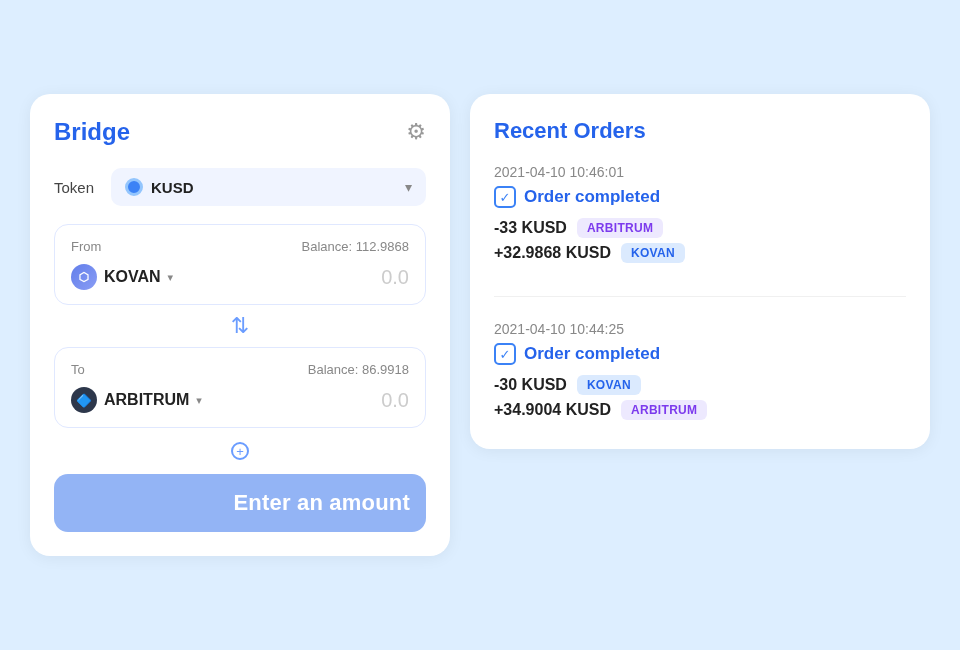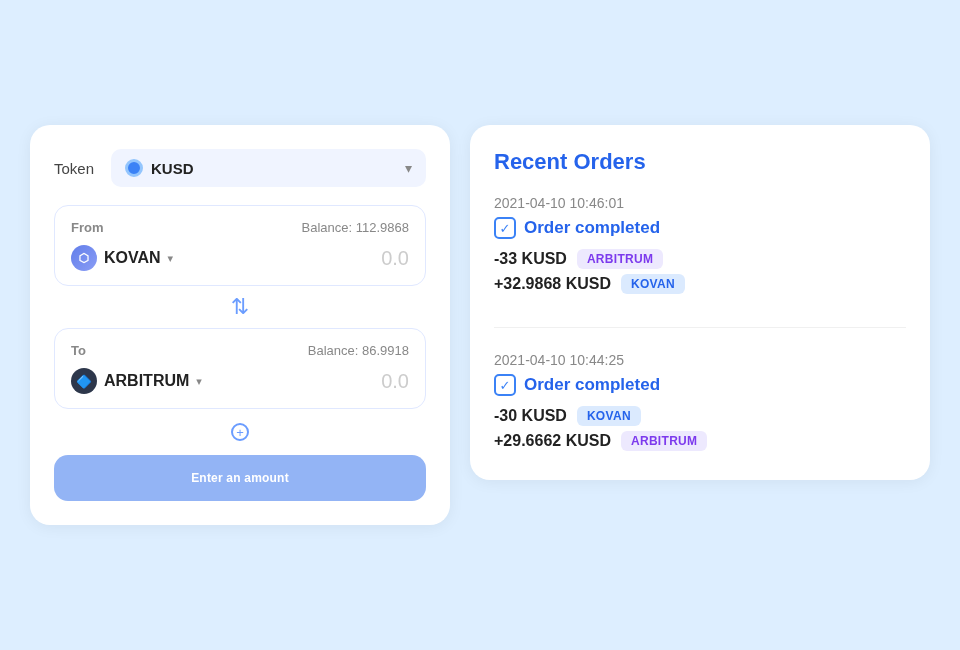--- a/index.html
+++ b/index.html
@@ -108,21 +108,21 @@
     }
     .box-header {
       display: flex;
       justify-content: space-between;
       align-items: center;
       margin-bottom: 10px;
     }
     .box-label {
       font-size: 13px;
       color: #888;
-      font-weight: 700;
+      font-weight: 400;
     }
     .balance-text {
       font-size: 13px;
       color: #888;
     }
     .box-body {
       display: flex;
       align-items: center;
       justify-content: space-between;
     }
@@ -210,24 +210,25 @@
     }
 
     
     .enter-amount-btn {
       width: 100%;
       background: #93b4f5;
       color: #fff;
       border: none;
       border-radius: 14px;
       padding: 16px;
-      font-size: 12px;
+      font-size: 22px;
       font-weight: 700;
       cursor: pointer;
       letter-spacing: 0.2px;
+      text-align: right;
     }
 
     
     .orders-title {
       font-size: 22px;
       font-weight: 700;
       color: #2563eb;
       margin-bottom: 20px;
     }
     .order-item {
@@ -293,20 +294,24 @@
       background: #dbeafe;
       color: #2563eb;
     }
   </style>
 </head>
 <body>
 
 <div class="main-container">
 
   <div class="card bridge-card">
+    <div class="bridge-header">
+      <span class="bridge-title">Bridge</span>
+      <span class="gear-icon">⚙</span>
+    </div>
 
     
     <div class="token-row">
       <span class="token-label">Token</span>
       <div class="token-select">
         <div class="token-select-inner">
           <div class="token-dot"></div>
           <span class="token-name">KUSD</span>
         </div>
         <span class="chevron-down">▾</span>
@@ -388,20 +393,20 @@
     <div class="order-timestamp">2021-04-10 10:44:25</div>
     <div class="order-status">
       <div class="check-icon">✓</div>
       <span class="order-status-text">Order completed</span>
     </div>
     <div class="order-line">
       <span class="order-amount">-30 KUSD</span>
       <span class="network-badge badge-kovan">KOVAN</span>
     </div>
     <div class="order-line">
-      <span class="order-amount">+29.6662 KUSD</span>
+      <span class="order-amount">+34.9004 KUSD</span>
       <span class="network-badge badge-arbitrum">ARBITRUM</span>
     </div>
   </div>
       </div>
   </div>
 
 </div>
 
 </body></html>

